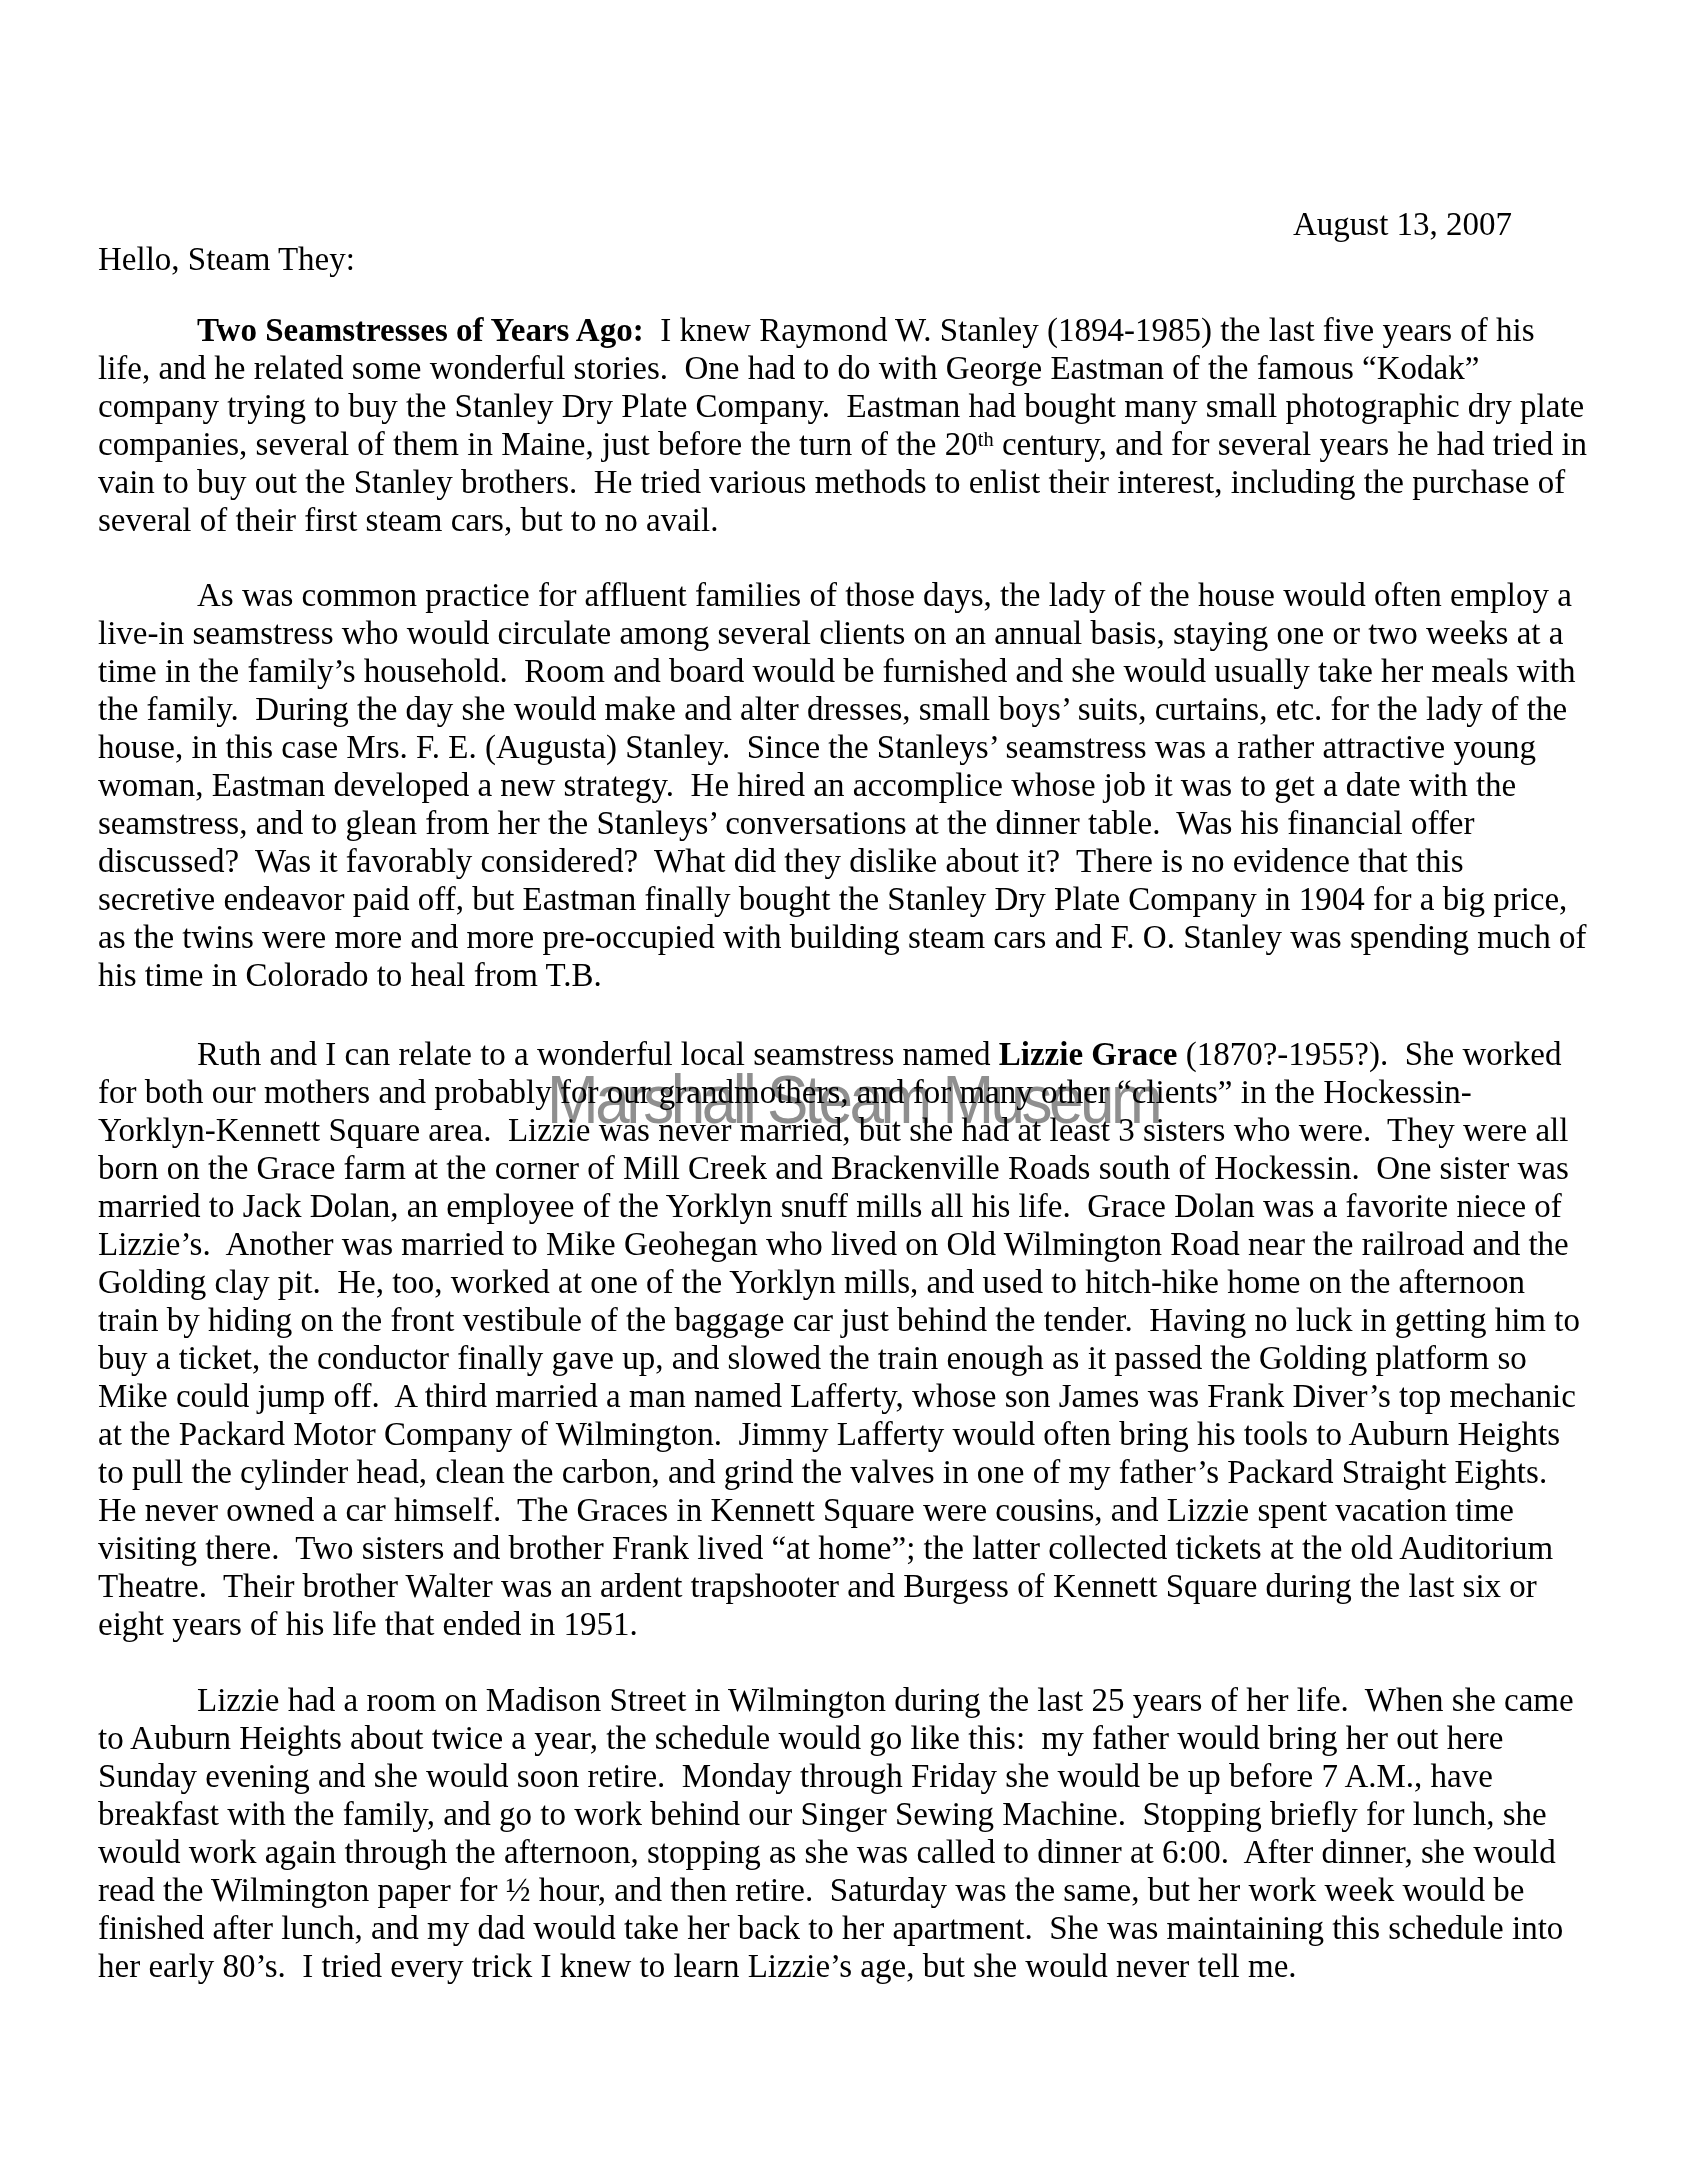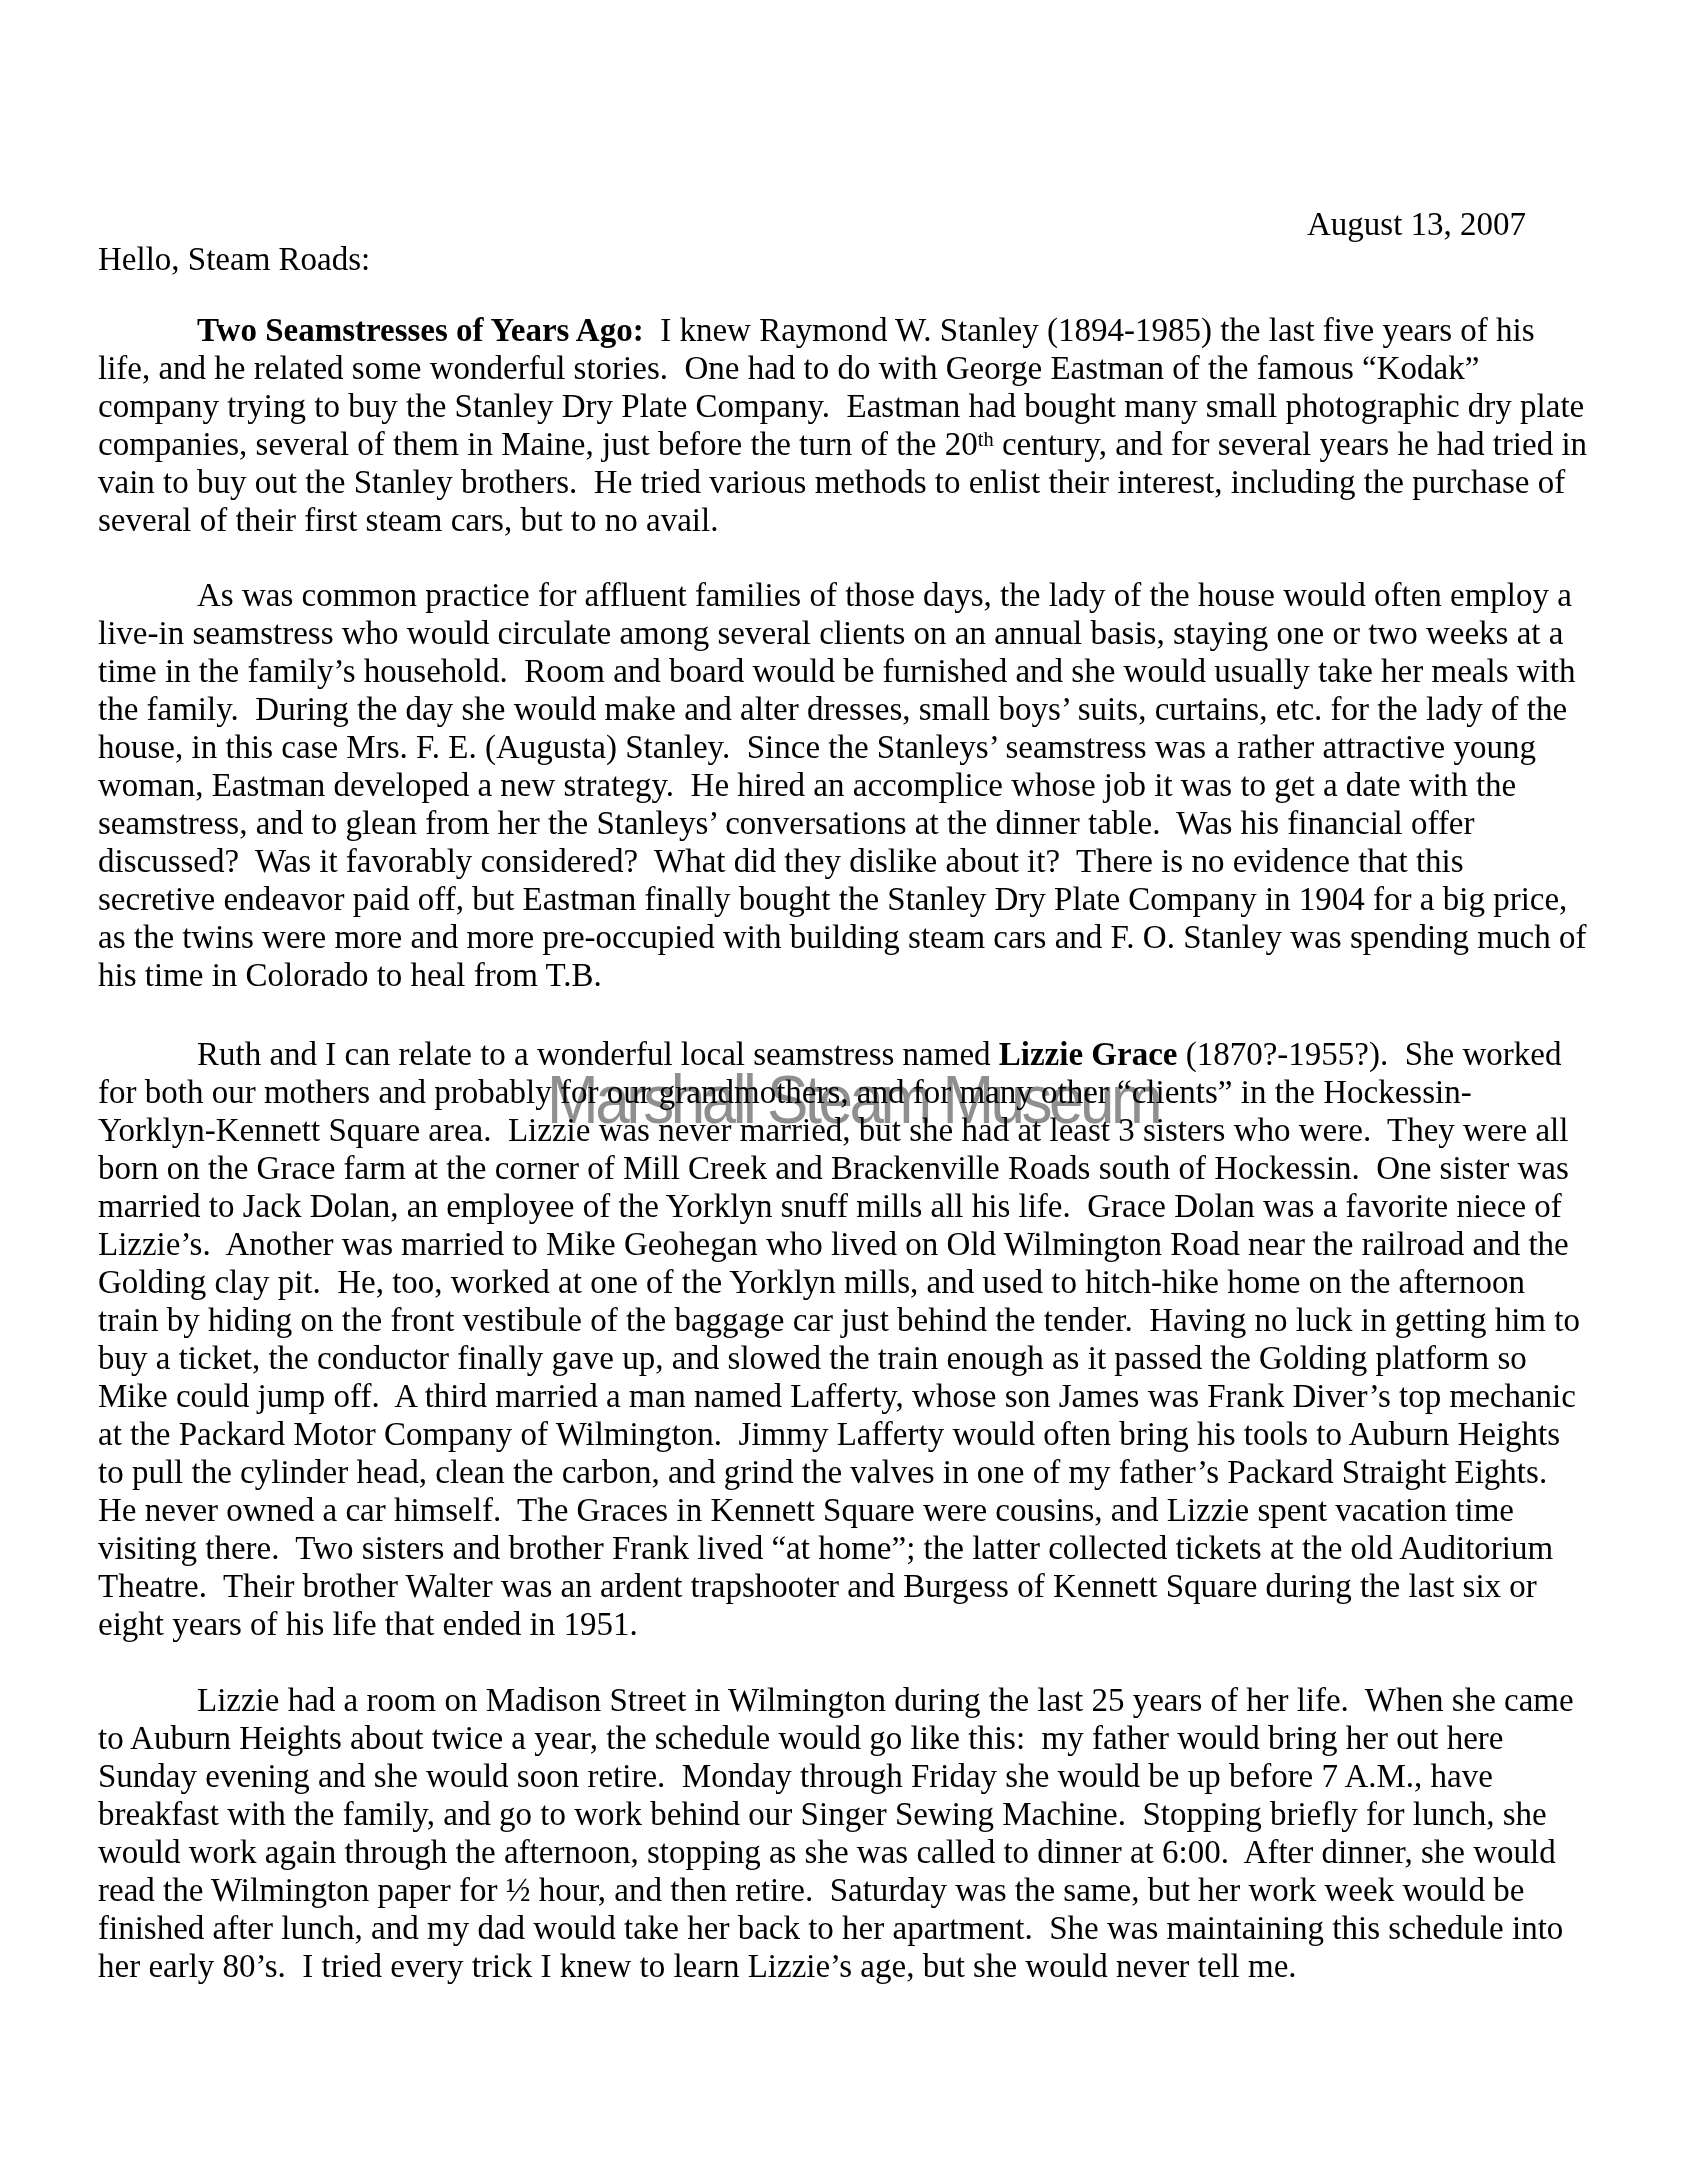--- a/index.html
+++ b/index.html
@@ -21,21 +21,20 @@
     background: #ffffff;
   }
   .date-line {
     position: absolute;
     left: 1293px;
     top: 205px;
     font-size: 33px;
     line-height: 38px;
     white-space: nowrap;
     z-index: 2;
-    margin-left: 14px;
   }
   .salutation {
     position: absolute;
     left: 98px;
     top: 240px;
     font-size: 33px;
     line-height: 38px;
     white-space: nowrap;
     z-index: 2;
   }
@@ -74,21 +73,21 @@
 </style>
 </head>
 <body>
 
 <div class="page">
 
   <div class="watermark" style="color: rgb(143, 143, 143);">Marshall Steam Museum</div>
 
   <div class="date-line">August 13, 2007</div>
 
-  <div class="salutation">Hello, Steam Roads:</div>
+  <div class="salutation">Hello, Steam They:</div>
 
   <div class="para" style="top:311px"><span class="b">Two Seamstresses of Years Ago:</span><span>  I knew Raymond W. Stanley (1894-1985) the last five years of his life, and he related some wonderful stories.  One had to do with George Eastman of the famous “Kodak” company trying to buy the Stanley Dry Plate Company.  Eastman had bought many small photographic dry plate companies, several of them in Maine, just before the turn of the 20</span><sup>th</sup><span> century, and for several years he had tried in vain to buy out the Stanley brothers.  He tried various methods to enlist their interest, including the purchase of several of their first steam cars, but to no avail.</span></div>
 
   <div class="para" style="top:576px"><span>As was common practice for affluent families of those days, the lady of the house would often employ a live-in seamstress who would circulate among several clients on an annual basis, staying one or two weeks at a time in the family’s household.  Room and board would be furnished and she would usually take her meals with the family.  During the day she would make and alter dresses, small boys’ suits, curtains, etc. for the lady of the house, in this case Mrs. F. E. (Augusta) Stanley.  Since the Stanleys’ seamstress was a rather attractive young woman, Eastman developed a new strategy.  He hired an accomplice whose job it was to get a date with the seamstress, and to glean from her the Stanleys’ conversations at the dinner table.  Was his financial offer discussed?  Was it favorably considered?  What did they dislike about it?  There is no evidence that this secretive endeavor paid off, but Eastman finally bought the Stanley Dry Plate Company in 1904 for a big price, as the twins were more and more pre-occupied with building steam cars and F. O. Stanley was spending much of his time in Colorado to heal from T.B.</span></div>
 
   <div class="para" style="top:1035px"><span>Ruth and I can relate to a wonderful local seamstress named </span><span class="b">Lizzie Grace</span><span> (1870?-1955?).  She worked for both our mothers and probably for our grandmothers, and for many other “clients” in the Hockessin-Yorklyn-Kennett Square area.  Lizzie was never married, but she had at least 3 sisters who were.  They were all born on the Grace farm at the corner of Mill Creek and Brackenville Roads south of Hockessin.  One sister was married to Jack Dolan, an employee of the Yorklyn snuff mills all his life.  Grace Dolan was a favorite niece of Lizzie’s.  Another was married to Mike Geohegan who lived on Old Wilmington Road near the railroad and the Golding clay pit.  He, too, worked at one of the Yorklyn mills, and used to hitch-hike home on the afternoon train by hiding on the front vestibule of the baggage car just behind the tender.  Having no luck in getting him to buy a ticket, the conductor finally gave up, and slowed the train enough as it passed the Golding platform so Mike could jump off.  A third married a man named Lafferty, whose son James was Frank Diver’s top mechanic at the Packard Motor Company of Wilmington.  Jimmy Lafferty would often bring his tools to Auburn Heights to pull the cylinder head, clean the carbon, and grind the valves in one of my father’s Packard Straight Eights.  He never owned a car himself.  The Graces in Kennett Square were cousins, and Lizzie spent vacation time visiting there.  Two sisters and brother Frank lived “at home”; the latter collected tickets at the old Auditorium Theatre.  Their brother Walter was an ardent trapshooter and Burgess of Kennett Square during the last six or eight years of his life that ended in 1951.</span></div>
 
   <div class="para" style="top:1681px"><span>Lizzie had a room on Madison Street in Wilmington during the last 25 years of her life.  When she came to Auburn Heights about twice a year, the schedule would go like this:  my father would bring her out here Sunday evening and she would soon retire.  Monday through Friday she would be up before 7 A.M., have breakfast with the family, and go to work behind our Singer Sewing Machine.  Stopping briefly for lunch, she would work again through the afternoon, stopping as she was called to dinner at 6:00.  After dinner, she would read the Wilmington paper for ½ hour, and then retire.  Saturday was the same, but her work week would be finished after lunch, and my dad would take her back to her apartment.  She was maintaining this schedule into her early 80’s.  I tried every trick I knew to learn Lizzie’s age, but she would never tell me.</span></div>
 
 </div>

